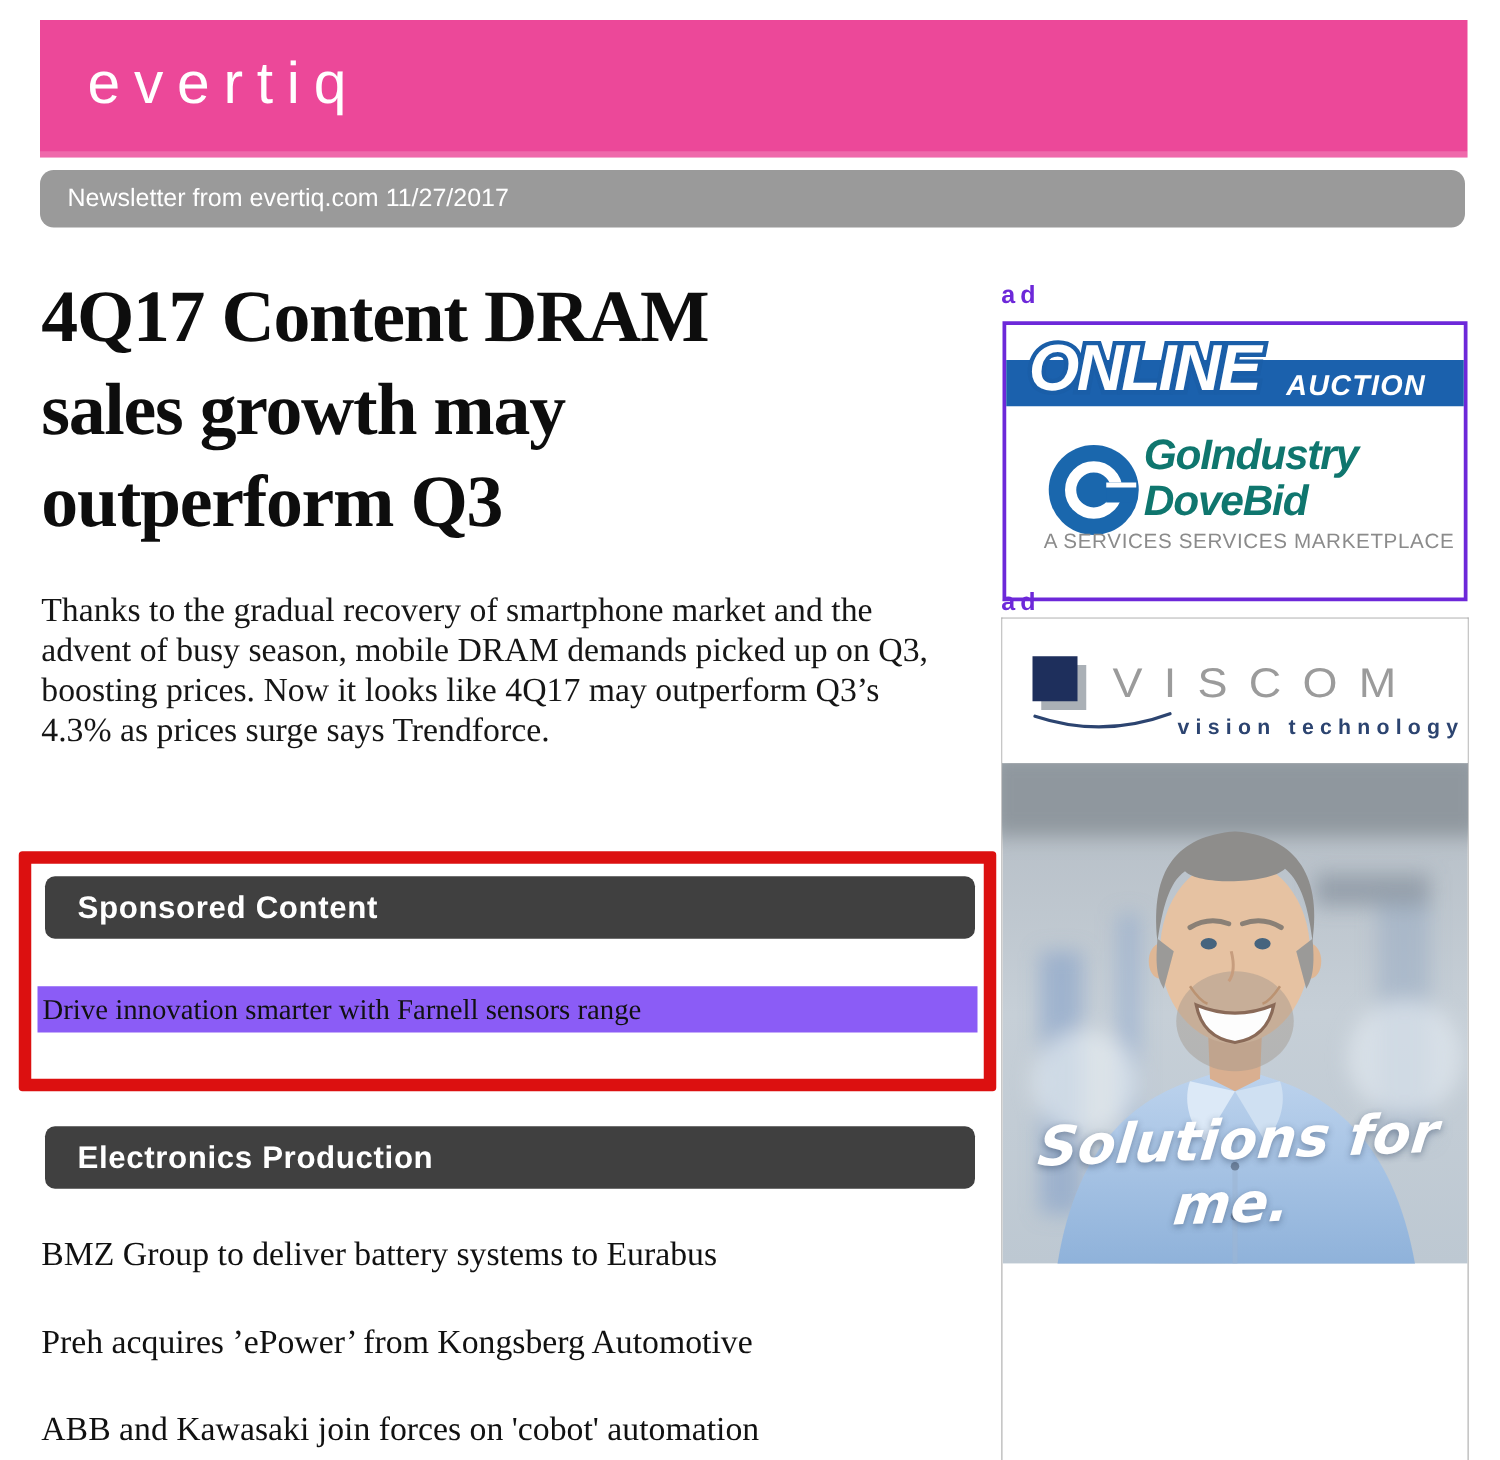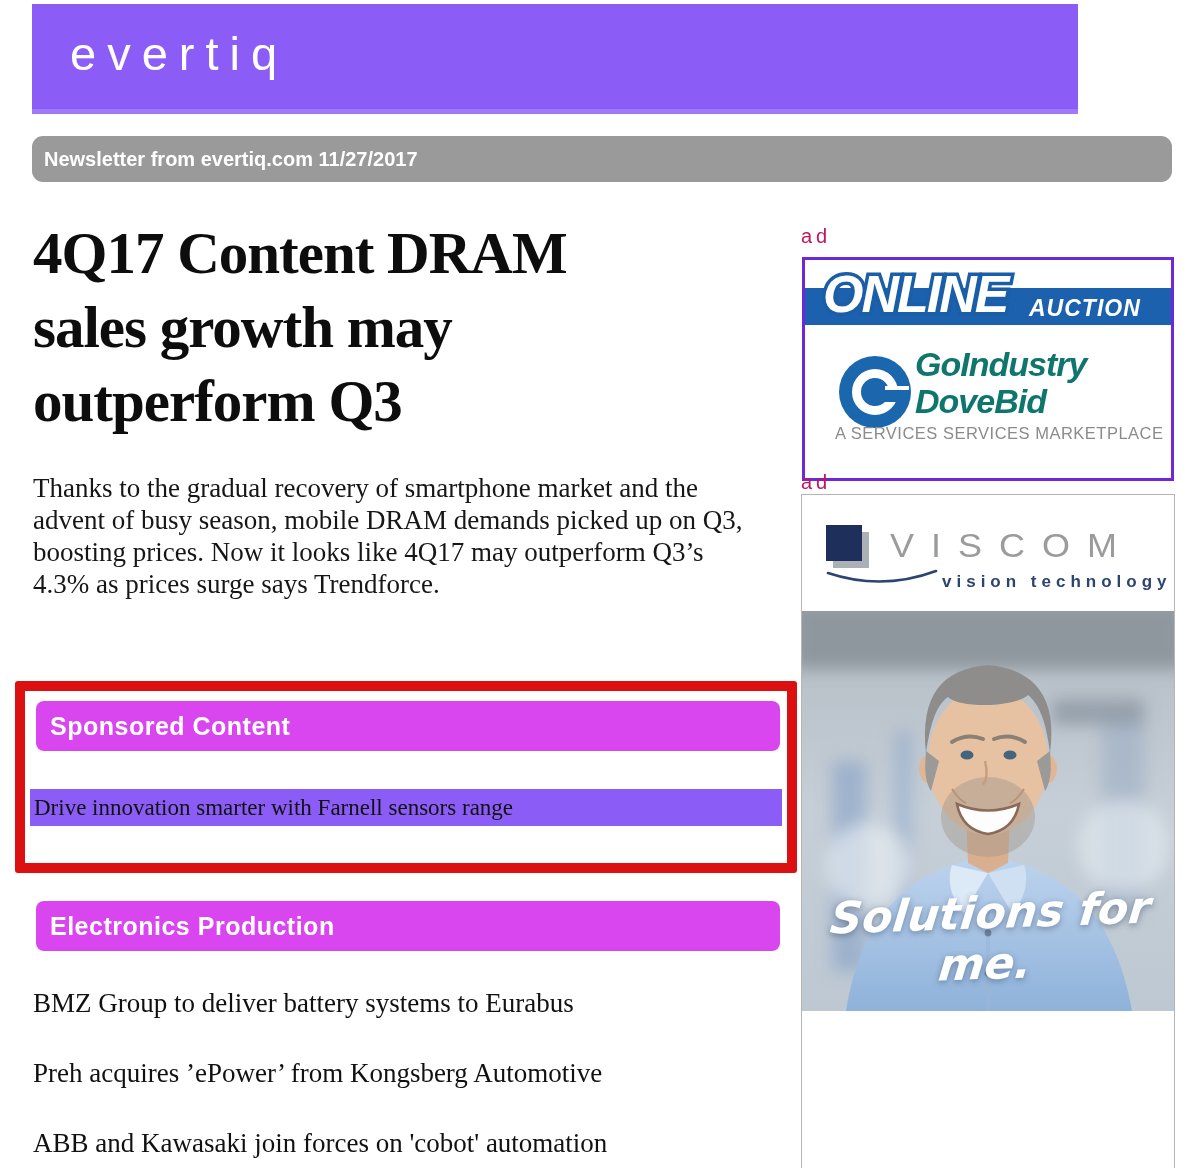--- a/index.html
+++ b/index.html
@@ -1,57 +1,57 @@
 <!DOCTYPE html>
 <html><head>
 <meta charset="utf-8">
 <style>
   html,body{margin:0;padding:0;background:#ffffff;}
   .page{position:relative;width:1200px;height:1168px;background:#ffffff;overflow:hidden;
         font-family:"Liberation Sans",sans-serif;}
 
   
-  .hdr{position:absolute;left:32px;top:4px;width:1046px;height:110px;background:#8b5cf6;
+  .hdr{position:absolute;left:32px;top:16px;width:1142px;height:110px;background:#ec4899;
        box-shadow:inset 0 -5px 0 rgba(255,255,255,0.18);}
   .hdr .logo{position:absolute;left:38px;top:22px;color:#ffffff;font-size:47px;
        letter-spacing:11px;font-weight:400;}
 
   
   .newsbar{position:absolute;left:32px;top:136px;width:1140px;height:46px;background:#9a9a9a;
-       border-radius:11px;color:#ffffff;font-weight:bold;font-size:20px;line-height:46px;
-       padding-left:12px;box-sizing:border-box;}
+       border-radius:11px;color:#ffffff;font-weight:normal;font-size:20px;line-height:46px;
+       padding-left:22px;box-sizing:border-box;}
 
   
   .headline{position:absolute;left:33px;top:216px;width:720px;color:#0d0d0d;
        font-family:"Liberation Serif",serif;font-weight:bold;font-size:59px;line-height:74px;
        letter-spacing:-1px;}
   .summary{position:absolute;left:33px;top:472px;width:780px;color:#161616;
        font-family:"Liberation Serif",serif;font-size:27px;line-height:32px;}
 
   
   .redbox{position:absolute;left:15px;top:681px;width:762px;height:172px;
        border:10px solid #dc1010;border-radius:3px;background:#ffffff;}
-  .secbar{position:absolute;background:#d946ef;border-radius:8px;height:50px;
-       color:#ffffff;font-weight:bold;font-size:25px;line-height:50px;padding-left:14px;
+  .secbar{position:absolute;background:#404040;border-radius:8px;height:50px;
+       color:#ffffff;font-weight:bold;font-size:25px;line-height:50px;padding-left:26px;
        box-sizing:border-box;letter-spacing:0.5px;}
   .secbar.sponsored{left:36px;top:701px;width:744px;}
   .secbar.electronics{left:36px;top:901px;width:744px;}
   .sp-link{position:absolute;left:30px;top:789px;width:752px;height:37px;background:#8b5cf6;
        font-family:"Liberation Serif",serif;font-size:23px;line-height:37px;color:#111111;
        padding-left:4px;box-sizing:border-box;text-decoration:none;display:block;}
 
   .newslink{position:absolute;left:33px;font-family:"Liberation Serif",serif;font-size:27px;
        color:#111111;text-decoration:none;display:block;}
   .newslink.l0{top:988px;}
   .newslink.l1{top:1058px;}
   .newslink.l2{top:1128px;}
 
   
-  .adlabel{position:absolute;left:801px;font-size:20px;font-weight:normal;letter-spacing:4px;
-       color:#be185d;}
+  .adlabel{position:absolute;left:801px;font-size:20px;font-weight:bold;letter-spacing:4px;
+       color:#6d28d9;}
   .adlabel.a1{top:225px;}
   .adlabel.a2{top:471px;}
 
   
   .ad1{position:absolute;left:802px;top:257px;width:372px;height:224px;background:#ffffff;
        border:3px solid #6d28d9;box-sizing:border-box;}
   .ad1 .band{position:absolute;left:0;top:28px;width:100%;height:37px;background:#1b61ad;}
   .ad1 .online-svg{position:absolute;left:14px;top:2px;}
   .ad1 .auction{position:absolute;left:224px;top:35px;color:#ffffff;font-size:23px;
        font-weight:bold;font-style:italic;letter-spacing:1px;}

